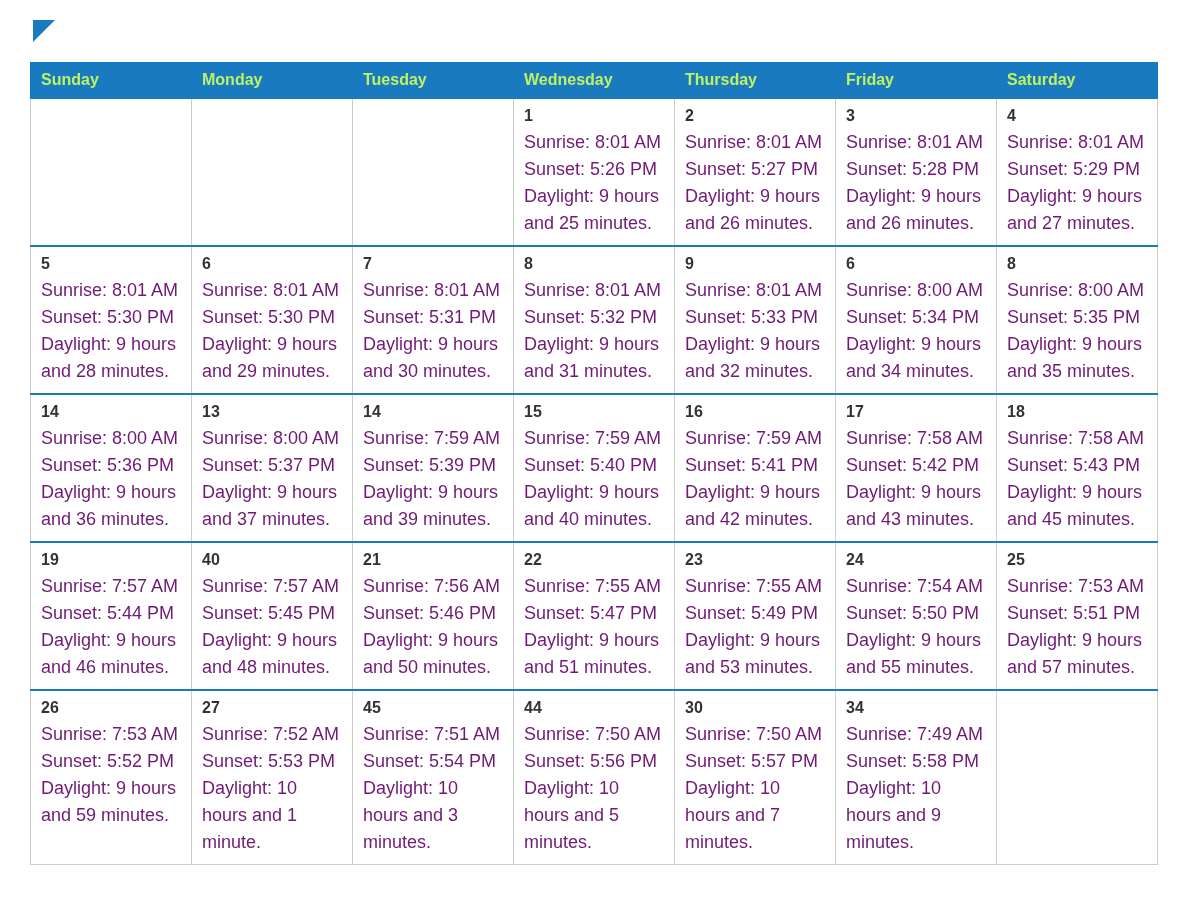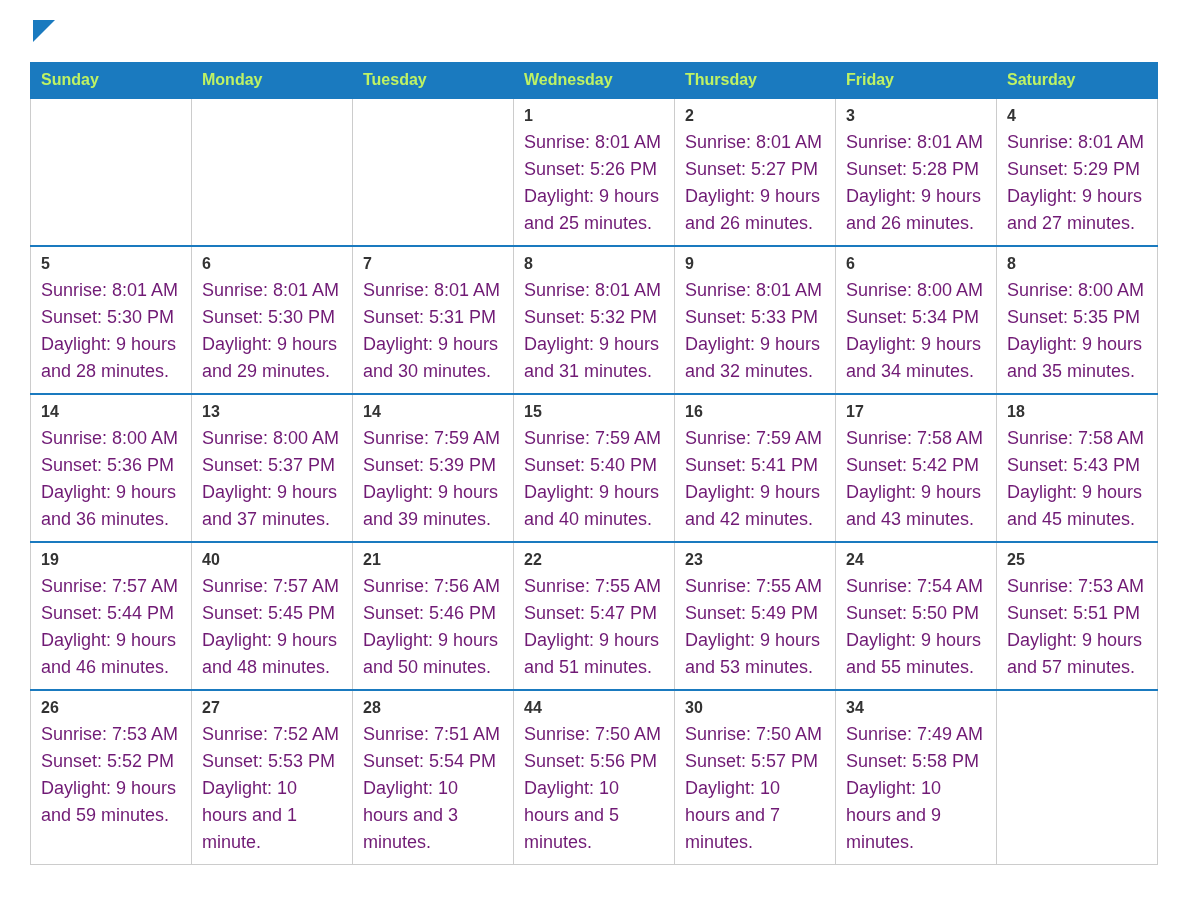--- a/index.html
+++ b/index.html
@@ -247,21 +247,21 @@
       <tr>
         <td>
           <span class="day-number">26</span>
           <div class="day-info">Sunrise: 7:53 AM<br>Sunset: 5:52 PM<br>Daylight: 9 hours and 59 minutes.</div>
         </td>
         <td>
           <span class="day-number">27</span>
           <div class="day-info">Sunrise: 7:52 AM<br>Sunset: 5:53 PM<br>Daylight: 10 hours and 1 minute.</div>
         </td>
         <td>
-          <span class="day-number">28</span>
+          <span class="day-number">45</span>
           <div class="day-info">Sunrise: 7:51 AM<br>Sunset: 5:54 PM<br>Daylight: 10 hours and 3 minutes.</div>
         </td>
         <td>
           <span class="day-number">44</span>
           <div class="day-info">Sunrise: 7:50 AM<br>Sunset: 5:56 PM<br>Daylight: 10 hours and 5 minutes.</div>
         </td>
         <td>
           <span class="day-number">30</span>
           <div class="day-info">Sunrise: 7:50 AM<br>Sunset: 5:57 PM<br>Daylight: 10 hours and 7 minutes.</div>
         </td>

